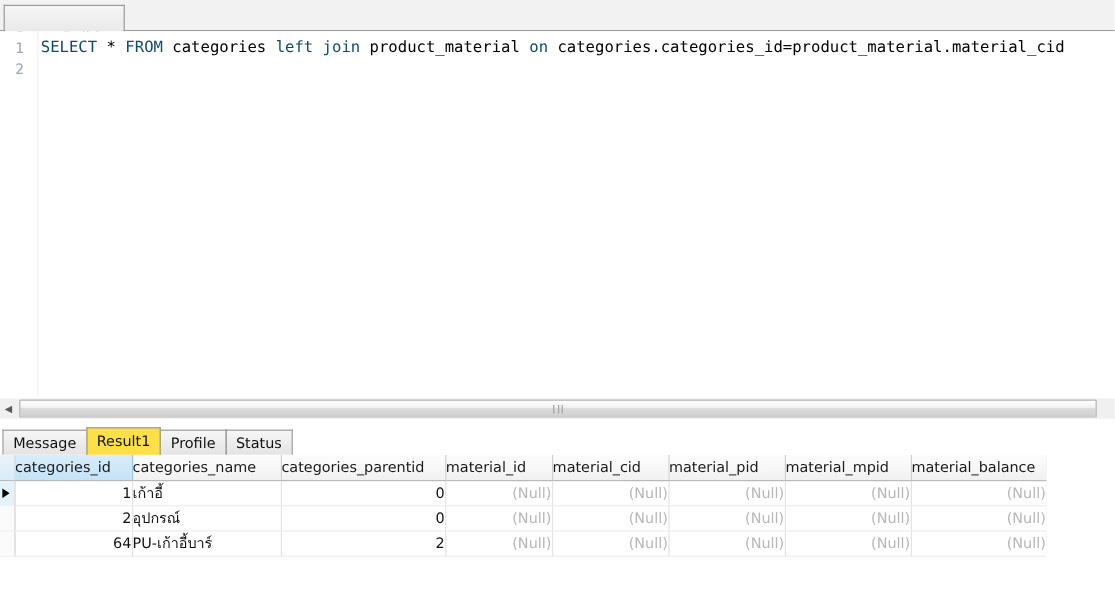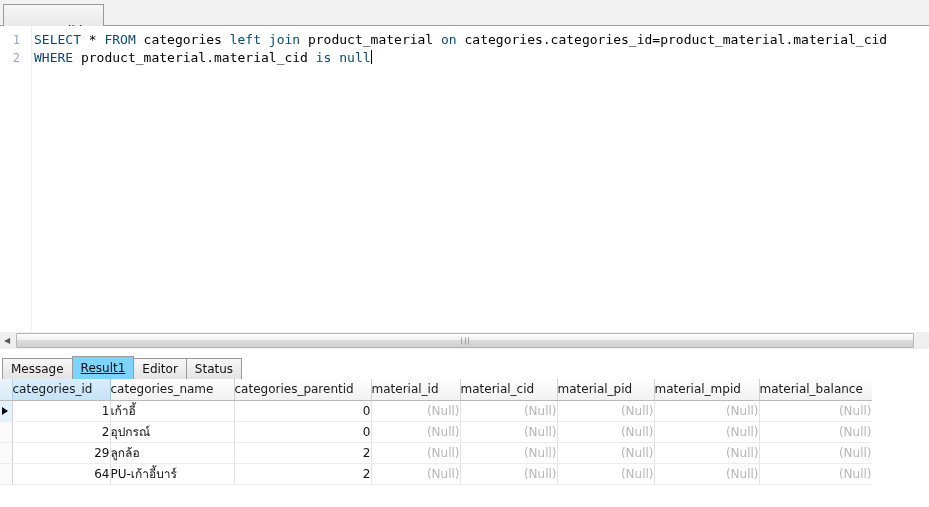--- a/index.html
+++ b/index.html
@@ -167,26 +167,25 @@
     color: #111;
     border: 1px solid #9a9a9a;
     border-bottom: none;
     background: linear-gradient(to bottom, #f7f7f7 0%, #e3e3e3 100%);
     box-sizing: border-box;
     margin-right: -1px;
     white-space: nowrap;
     cursor: default;
   }
   .btab.active {
-    background: #7dd3fc;
+    background: #fde047;
     height: 23px;
     line-height: 22px;
     position: relative;
     z-index: 3;
-    text-decoration: underline;
   }
 
   
   .grid {
     position: absolute;
     left: 0; top: 379px;
     width: 929px; height: 128px;
     background: #ffffff;
     box-sizing: border-box;
     overflow: hidden;
@@ -278,40 +277,40 @@
 <div class="top-tabstrip">
   <div class="top-tabs" id="topTabs">
       <div class="ttab">Query Builder</div>
     </div>
 </div>
 
 <div class="editor">
   <div class="gutter-line"></div>
   <div class="code-lines" id="codeLines">
       <div class="cline"><span class="lnum">1</span><span class="ctext"><span class="kw">SELECT</span><span class="op"> * </span><span class="kw">FROM</span><span class="id"> categories </span><span class="kw">left</span><span class="id"> </span><span class="kw">join</span><span class="id"> product_material </span><span class="kw">on</span><span class="id"> categories.categories_id=product_material.material_cid</span></span></div>
-      <div class="cline"><span class="lnum">2</span><span class="ctext"><span class="kw">WHERE</span><span class="id"> product_material.material_cid </span><span class="kw">is</span><span class="id"> </span><span class="kw">null</span><span class="caret"></span></span></div>
+      <div class="cline"><span class="lnum">2</span></div>
     </div>
 </div>
 
 <div class="hscroll">
   <div class="hs-left">◀</div>
   <div class="hs-thumb">
     <div class="hs-grip">
       <i></i>
         <i></i>
         <i></i>
     </div>
   </div>
 </div>
 
 <div class="bottom-tabstrip">
   <div class="bottom-tabs" id="bottomTabs">
       <div class="btab">Message</div>
       <div class="btab active">Result1</div>
-      <div class="btab">Editor</div>
+      <div class="btab">Profile</div>
       <div class="btab">Status</div>
     </div>
 </div>
 
 <div class="grid">
   <table class="rgrid">
     <colgroup id="rgridCols">
         <col class="col-sel">
         <col class="col-c1">
         <col class="col-c2">
@@ -355,31 +354,20 @@
           <td class="txt">อุปกรณ์</td>
           <td class="num">0</td>
           <td class="nul">(Null)</td>
           <td class="nul">(Null)</td>
           <td class="nul">(Null)</td>
           <td class="nul">(Null)</td>
           <td class="nul">(Null)</td>
         </tr>
         <tr>
           <td class="selcell"></td>
-          <td class="num firstcol">29</td>
-          <td class="txt">ลูกล้อ</td>
-          <td class="num">2</td>
-          <td class="nul">(Null)</td>
-          <td class="nul">(Null)</td>
-          <td class="nul">(Null)</td>
-          <td class="nul">(Null)</td>
-          <td class="nul">(Null)</td>
-        </tr>
-        <tr>
-          <td class="selcell"></td>
           <td class="num firstcol">64</td>
           <td class="txt">PU-เก้าอี้บาร์</td>
           <td class="num">2</td>
           <td class="nul">(Null)</td>
           <td class="nul">(Null)</td>
           <td class="nul">(Null)</td>
           <td class="nul">(Null)</td>
           <td class="nul">(Null)</td>
         </tr>
       </tbody>

